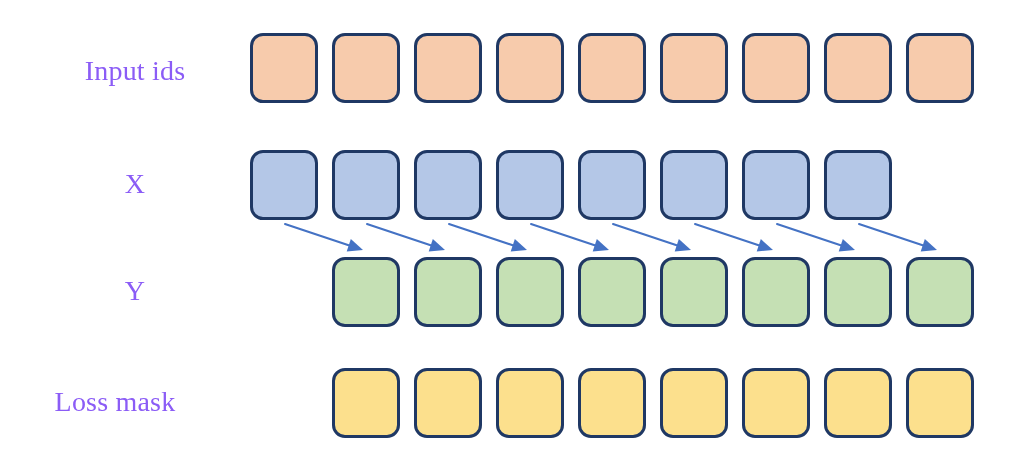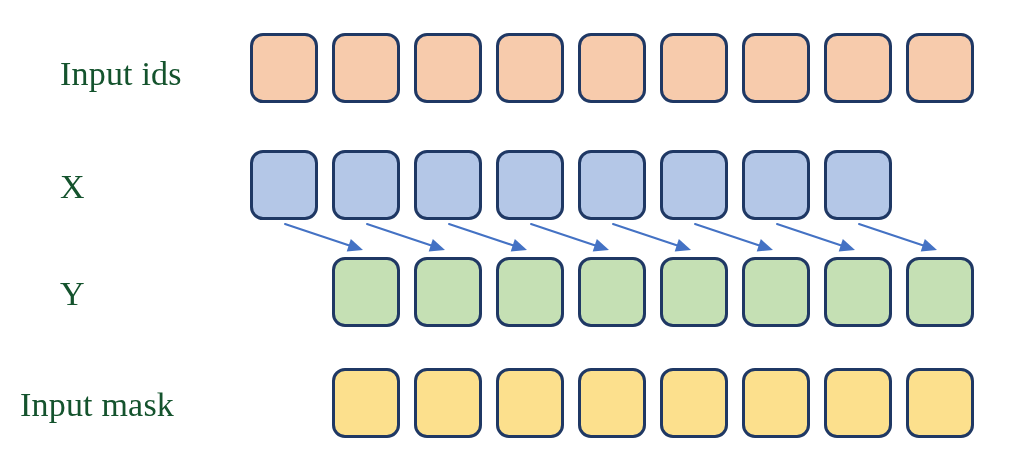--- a/index.html
+++ b/index.html
@@ -13,25 +13,25 @@
   }
   #canvas {
     position: relative;
     width: 1030px;
     height: 464px;
     background: #ffffff;
     overflow: hidden;
   }
   .row-label {
     position: absolute;
-    text-align: left;
+    text-align: center;
     font-family: "Liberation Serif", serif;
-    font-size: 34px;
+    font-size: 28px;
     line-height: 1;
-    color: #14532d;
+    color: #8b5cf6;
     white-space: nowrap;
     letter-spacing: 0.2px;
   }
   .token-row {
     position: absolute;
     display: flex;
     flex-direction: row;
   }
   .token-box {
     box-sizing: border-box;
@@ -55,21 +55,21 @@
   }
 </style>
 </head>
 <body>
 
 <div id="canvas">
 
   <div class="row-label" style="left: 60px; top: 57px; width: 150px;">Input ids</div>
   <div class="row-label" style="left: 60px; top: 170px; width: 150px;">X</div>
   <div class="row-label" style="left: 60px; top: 277px; width: 150px;">Y</div>
-  <div class="row-label" style="left: 20px; top: 388px; width: 190px;">Input mask</div>
+  <div class="row-label" style="left: 20px; top: 388px; width: 190px;">Loss mask</div>
 
   <div class="token-row" style="left: 250px; top: 33px;">
       <div class="token-box" style="background: rgb(247, 203, 172); width: 68px; height: 70px; border-radius: 13px; border: 3px solid rgb(31, 56, 100); margin-right: 14px;"></div>
       <div class="token-box" style="background: rgb(247, 203, 172); width: 68px; height: 70px; border-radius: 13px; border: 3px solid rgb(31, 56, 100); margin-right: 14px;"></div>
       <div class="token-box" style="background: rgb(247, 203, 172); width: 68px; height: 70px; border-radius: 13px; border: 3px solid rgb(31, 56, 100); margin-right: 14px;"></div>
       <div class="token-box" style="background: rgb(247, 203, 172); width: 68px; height: 70px; border-radius: 13px; border: 3px solid rgb(31, 56, 100); margin-right: 14px;"></div>
       <div class="token-box" style="background: rgb(247, 203, 172); width: 68px; height: 70px; border-radius: 13px; border: 3px solid rgb(31, 56, 100); margin-right: 14px;"></div>
       <div class="token-box" style="background: rgb(247, 203, 172); width: 68px; height: 70px; border-radius: 13px; border: 3px solid rgb(31, 56, 100); margin-right: 14px;"></div>
       <div class="token-box" style="background: rgb(247, 203, 172); width: 68px; height: 70px; border-radius: 13px; border: 3px solid rgb(31, 56, 100); margin-right: 14px;"></div>
       <div class="token-box" style="background: rgb(247, 203, 172); width: 68px; height: 70px; border-radius: 13px; border: 3px solid rgb(31, 56, 100); margin-right: 14px;"></div>

